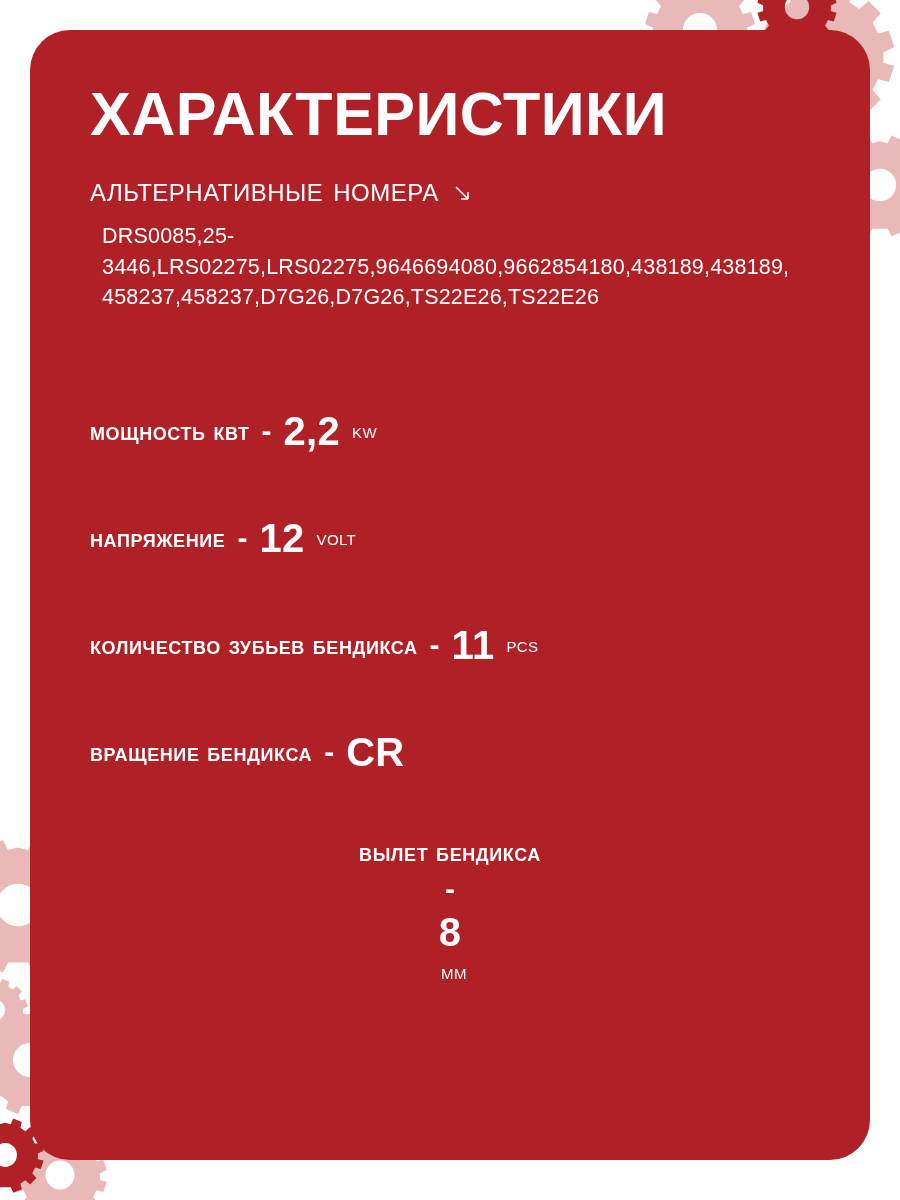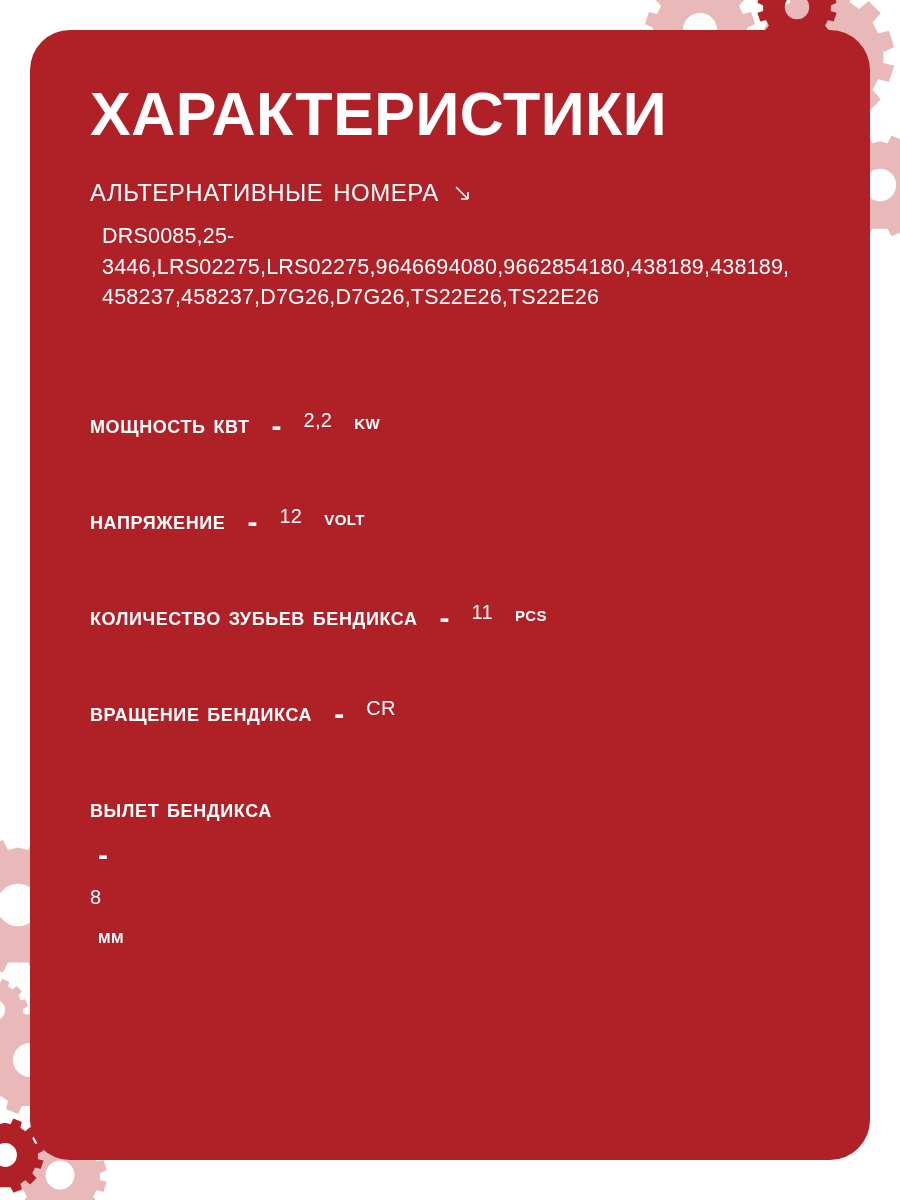--- a/index.html
+++ b/index.html
@@ -86,46 +86,46 @@
   }
 
   .spec-list {
     margin: 96px 0 0 0;
     padding: 0;
     list-style: none;
   }
   .spec-row {
     margin-bottom: 62px;
     display: flex;
-    align-items: flex-start;
+    align-items: center;
     flex-wrap: wrap;
-    gap: 14px;
+    gap: 4px;
   }
   .spec-row:last-child { margin-bottom: 0; flex-direction: column; }
 
   .spec-label {
     font-size: 26px;
     font-weight: 700;
     font-variant: small-caps;
     text-transform: lowercase;
     letter-spacing: 0.6px;
   }
   .spec-dash {
     font-size: 30px;
     font-weight: 700;
     margin: 0 8px;
   }
   .spec-value {
-    font-size: 20px;
-    font-weight: 400;
+    font-size: 40px;
+    font-weight: 700;
     letter-spacing: 0.3px;
   }
   .spec-unit {
     font-size: 22px;
-    font-weight: 700;
+    font-weight: 400;
     font-variant: small-caps;
     text-transform: lowercase;
     letter-spacing: 0.4px;
     margin-left: 8px;
   }
 </style>
 </head>
 <body>
 
 <div class="page">

